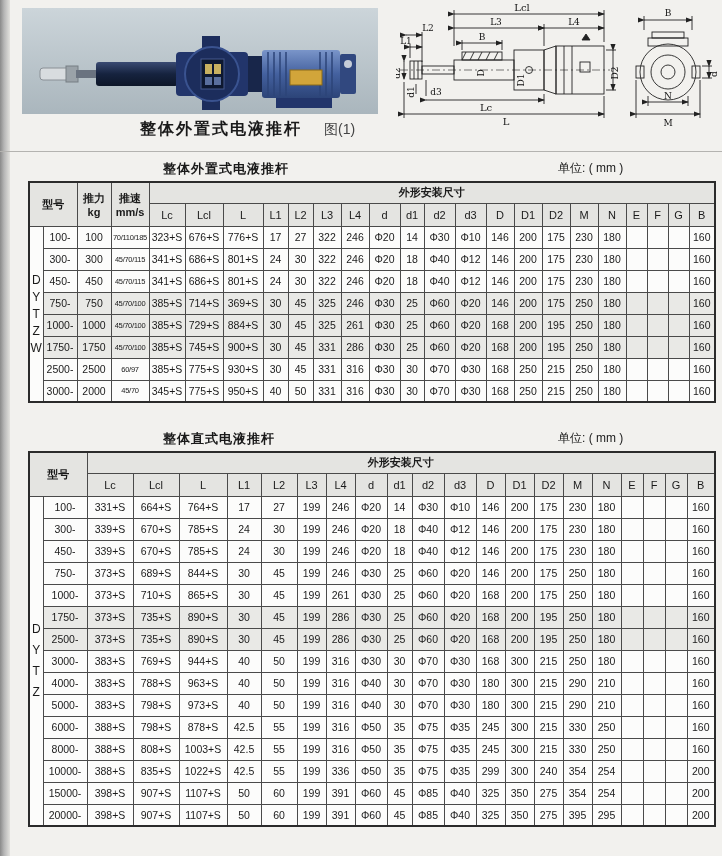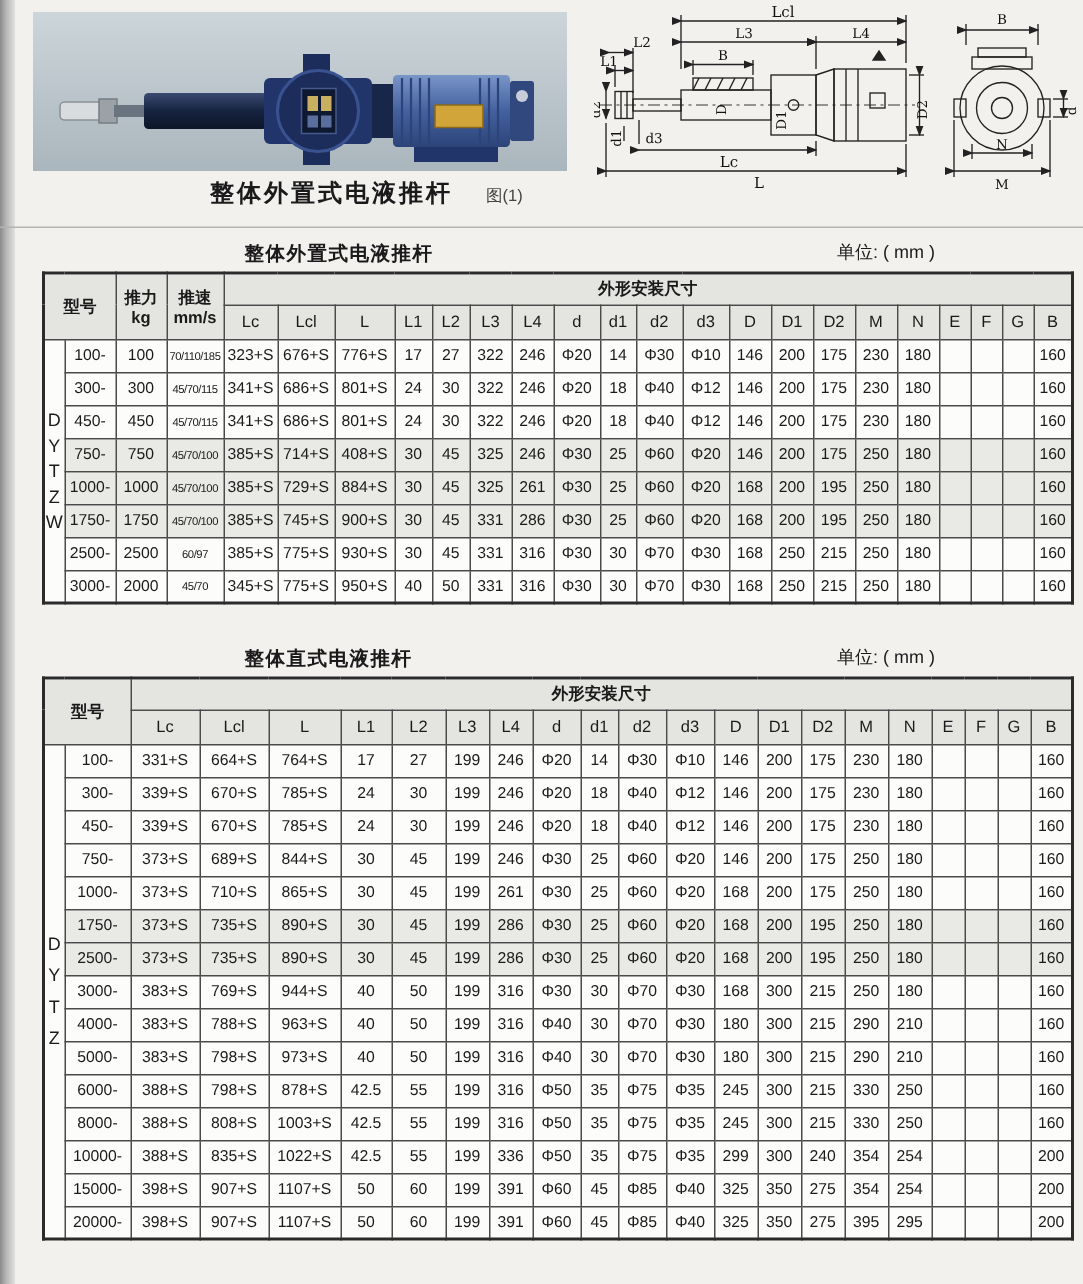--- a/index.html
+++ b/index.html
@@ -13,21 +13,21 @@
     position:absolute; left:0; top:0; width:10px; height:856px;
     background:linear-gradient(90deg,#8a8a8a 0,#b5b5b5 4px,#e2e1de 10px);
   }
   
   #photo { position:absolute; left:22px; top:8px; width:356px; height:106px; }
   #photo-caption {
     position:absolute; left:140px; top:119px; width:280px;
     display:flex; align-items:baseline; gap:22px;
   }
   #photo-caption .big { font-size:16px; font-weight:bold; letter-spacing:2px; }
-  #photo-caption .small { font-size:11px; color:#444;text-align:center; }
+  #photo-caption .small { font-size:14px; color:#444;text-align:center; }
   
   #drawing { position:absolute; left:396px; top:0px; width:326px; height:128px; }
   #drawing-caption {
     position:absolute; right:12px; top:131px; font-size:11px; font-weight:bold;
     letter-spacing:0.5px;
   }
   #rule { position:absolute; left:0; top:151px; width:722px; height:1px; background:#b4b3b0; }
   
   .tbl-title { position:absolute; left:0; width:722px; height:16px; }
   .tbl-title .t { position:absolute; left:163px; font-size:13px; font-weight:bold; letter-spacing:1px; }
@@ -383,21 +383,21 @@
           <td></td>
           <td></td>
           <td>160</td>
         </tr>
         <tr>
           <td class="model-cell">750-</td>
           <td>750</td>
           <td class="speed-cell">45/70/100</td>
           <td>385+S</td>
           <td>714+S</td>
-          <td>408+S</td>
+          <td>369+S</td>
           <td>30</td>
           <td>45</td>
           <td>325</td>
           <td>246</td>
           <td>Φ30</td>
           <td>25</td>
           <td>Φ60</td>
           <td>Φ20</td>
           <td>146</td>
           <td>200</td>

